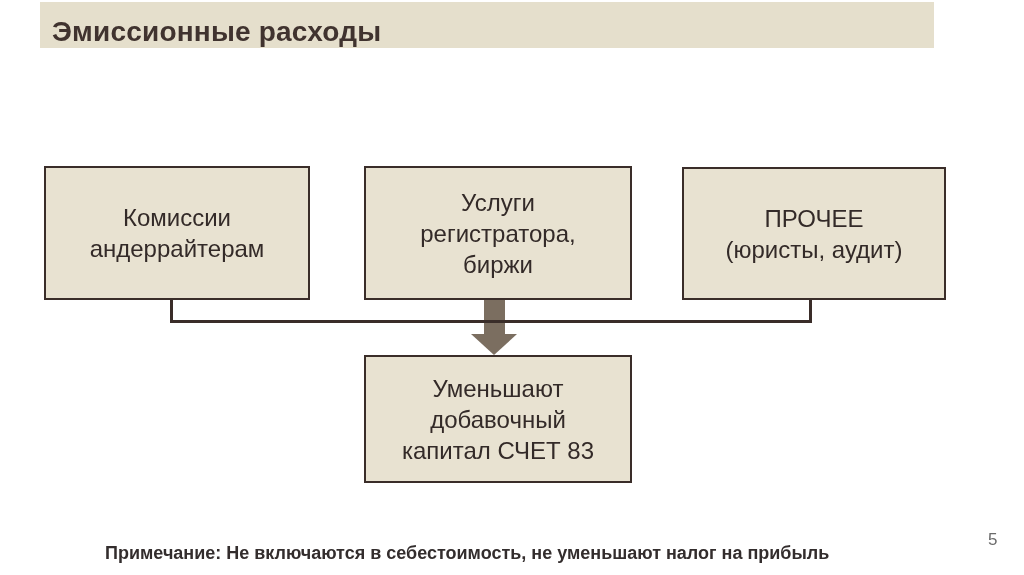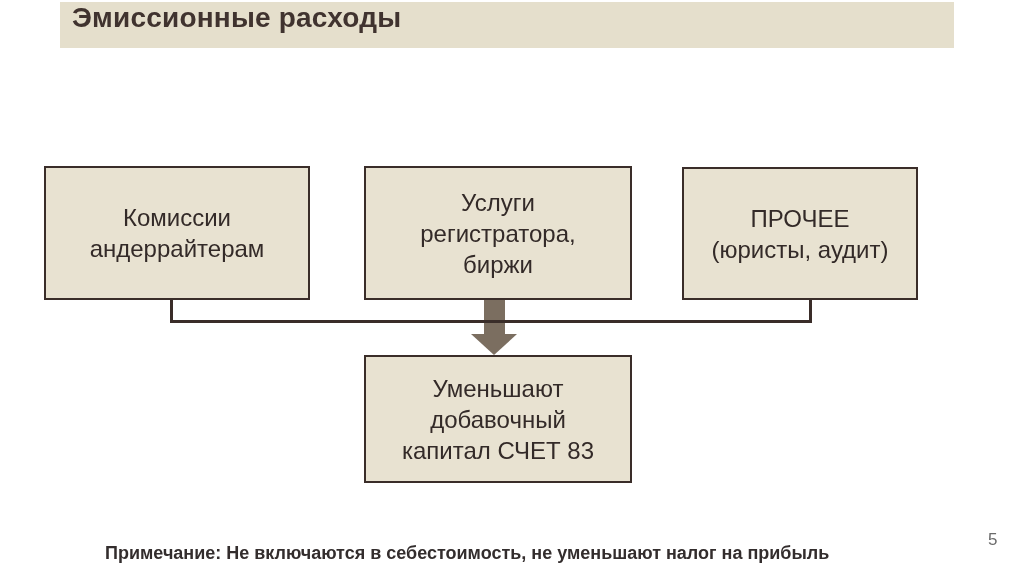--- a/index.html
+++ b/index.html
@@ -15,23 +15,23 @@
   html,body{margin:0;padding:0;background:#fff;}
   .slide{
     position:relative;
     width:1024px;height:575px;
     background:#ffffff;
     overflow:hidden;
     font-family:"Liberation Sans", sans-serif;
   }
   .title-bar{
     position:absolute;
-    left:60px;top:2px;width:894px;height:46px;
+    left:40px;top:2px;width:894px;height:46px;
     background:var(--bar-fill);
-    display:flex;align-items:flex-start;
+    display:flex;align-items:flex-end;
     box-sizing:border-box;
     padding-left:12px;
   }
   .title-bar .title{
     font-size:28px;font-weight:bold;
     color:var(--title-text);
     letter-spacing:0.2px;
   }
   .box{
     position:absolute;
@@ -39,21 +39,21 @@
     background:var(--box-fill);
     border:2px solid var(--box-border);
     display:flex;align-items:center;justify-content:center;
     text-align:center;
     font-size:24px;line-height:31px;
     color:#332a28;
     white-space:pre-line;
   }
   .box-1{left:44px;top:166px;width:266px;height:134px;}
   .box-2{left:364px;top:166px;width:268px;height:134px;}
-  .box-3{left:682px;top:167px;width:236px;height:133px;}
+  .box-3{left:682px;top:167px;width:264px;height:133px;}
   .box-result{left:364px;top:355px;width:268px;height:128px;align-items:center;}
   .conn{position:absolute;background:var(--connector);z-index:3;}
   .conn-v-left{left:170px;top:300px;width:3px;height:23px;}
   .conn-v-right{left:809px;top:300px;width:3px;height:23px;}
   .conn-h{left:170px;top:320px;width:642px;height:3px;}
   .arrow-shaft{
     position:absolute;z-index:2;
     left:484px;top:300px;width:21px;height:34px;
     background:var(--arrow-gray);
   }

